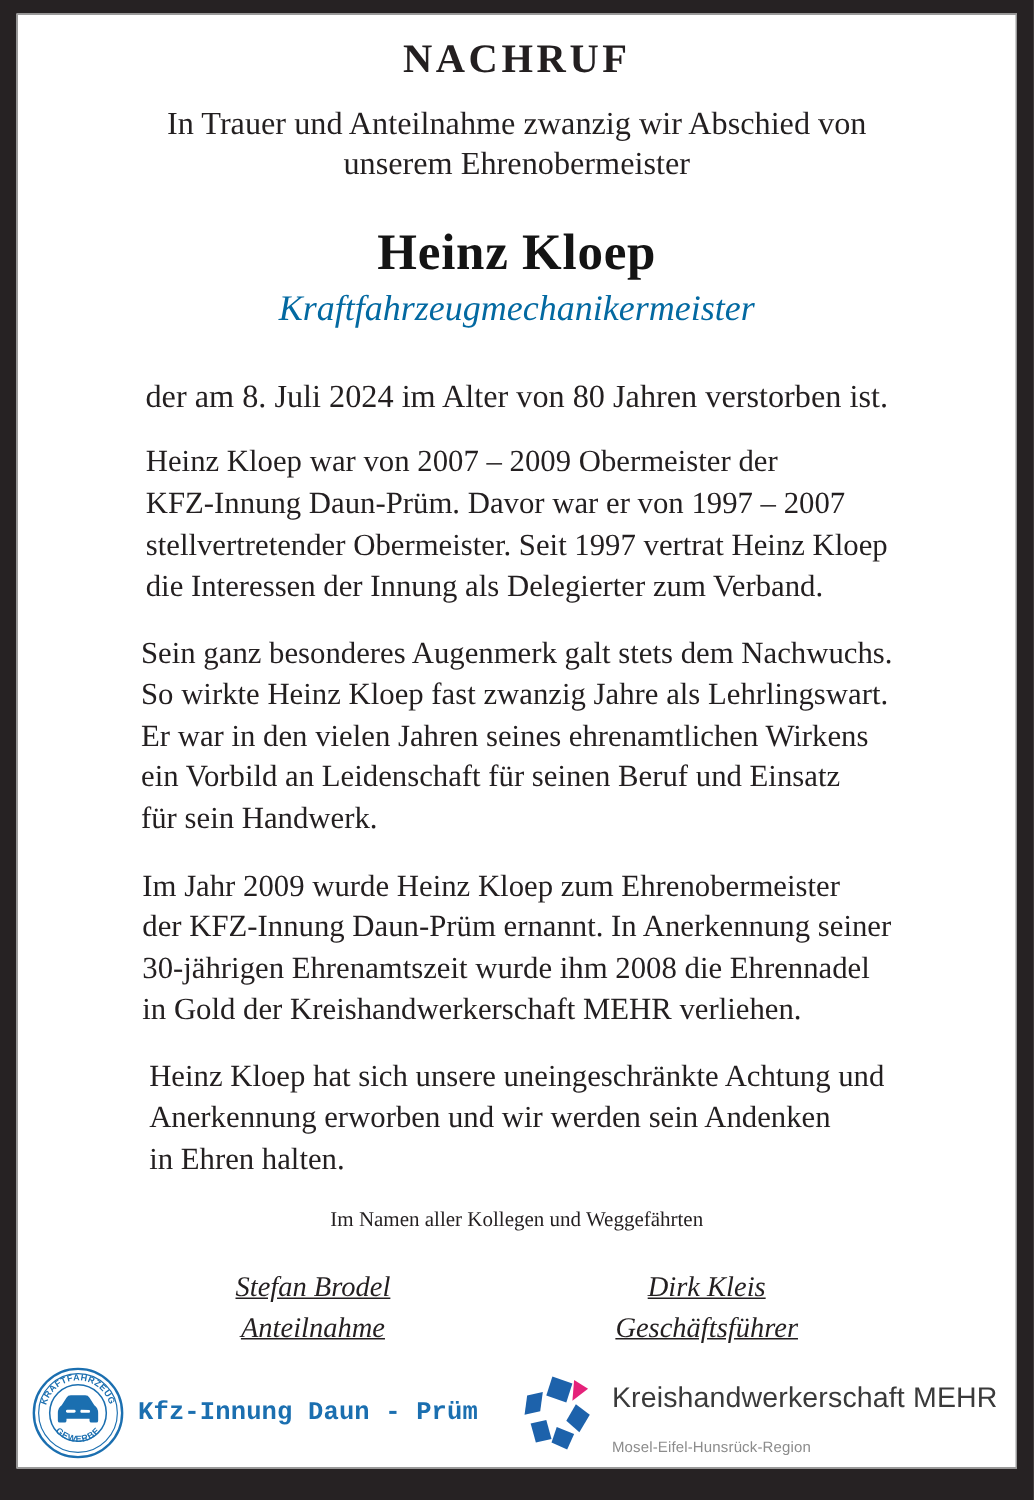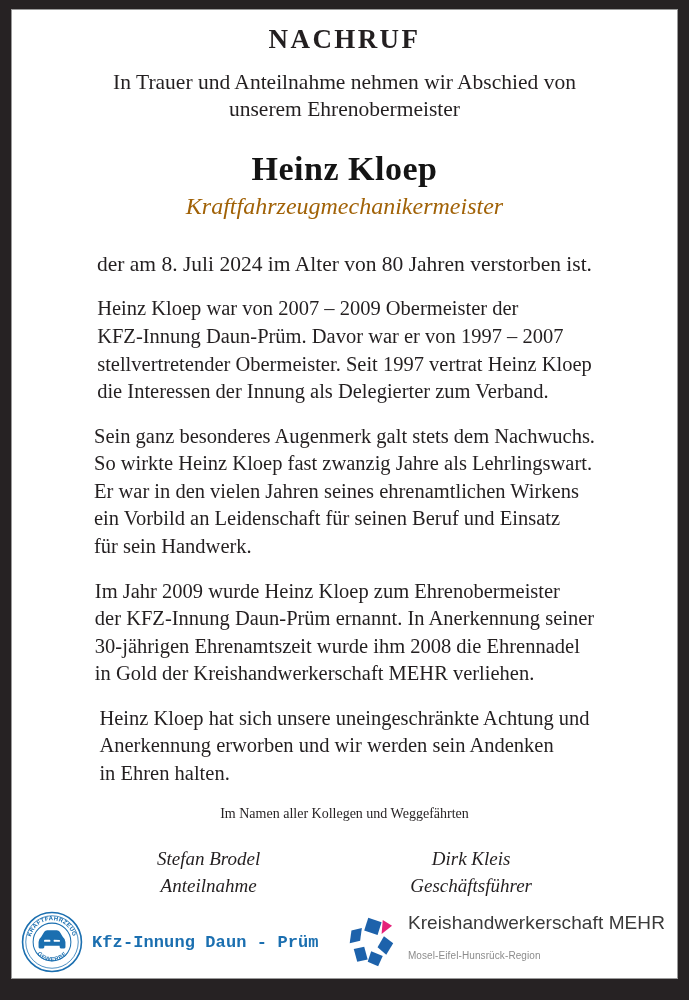--- a/index.html
+++ b/index.html
@@ -65,21 +65,21 @@
     text-align: center;
     line-height: 1.1;
     margin: 22px 0 6px 0;
     letter-spacing: 0.5px;
   }
 
   .deceased-profession {
     font-family: "Liberation Serif", serif;
     font-style: italic;
     font-size: 24px;
-    color: #a16207;
+    color: #0369a1;
     text-align: center;
     line-height: 1.1;
     margin: 0 0 10px 0;
   }
 
   .death-line {
     font-family: "Liberation Serif", serif;
     font-size: 21.5px;
     color: #231f20;
     text-align: right;
@@ -115,20 +115,21 @@
     margin: 22px 0 0 0;
   }
 
   .signature-block {
     text-align: center;
     font-family: "Liberation Serif", serif;
     font-style: italic;
     font-size: 19px;
     color: #231f20;
     line-height: 1.42;
+    text-decoration: underline;
   }
 
   #logo-row {
     position: absolute;
     left: 0;
     right: 0;
     bottom: 4px;
     display: flex;
     align-items: center;
     padding: 0 12px 0 8px;
@@ -152,21 +153,21 @@
     font-family: Liberation Mono, monospace;
     font-weight: bold;
     font-size: 17px;
     color: #1b6fb0;
     white-space: nowrap;
     letter-spacing: 0.1px;
   }
 
   #khw-logo-block {
     display: flex;
-    align-items: flex-start;
+    align-items: flex-end;
     gap: 9px;
     margin-left: auto;
     flex: 0 0 auto;
   }
 
   .khw-mark {
     flex: 0 0 auto;
     width: 58px;
     height: 58px;
   }
@@ -196,21 +197,21 @@
   }
 </style>
 </head>
 <body>
 
 <div id="obituary-frame">
   <div id="obituary-page">
 
     <div class="nachruf-title">NACHRUF</div>
 
-    <div class="intro-line" style="white-space: pre-line;">In Trauer und Anteilnahme nehmen wir Abschied von
+    <div class="intro-line" style="white-space: pre-line;">In Trauer und Anteilnahme zwanzig wir Abschied von
 unserem Ehrenobermeister</div>
 
     <div class="deceased-name">Heinz Kloep</div>
 
     <div class="deceased-profession">Kraftfahrzeugmechanikermeister</div>
 
     <div class="death-line">der am 8. Juli 2024 im Alter von 80 Jahren verstorben ist.</div>
 
     <div class="body-paragraph">Heinz Kloep war von 2007 – 2009 Obermeister der
 KFZ-Innung Daun-Prüm. Davor war er von 1997 – 2007

